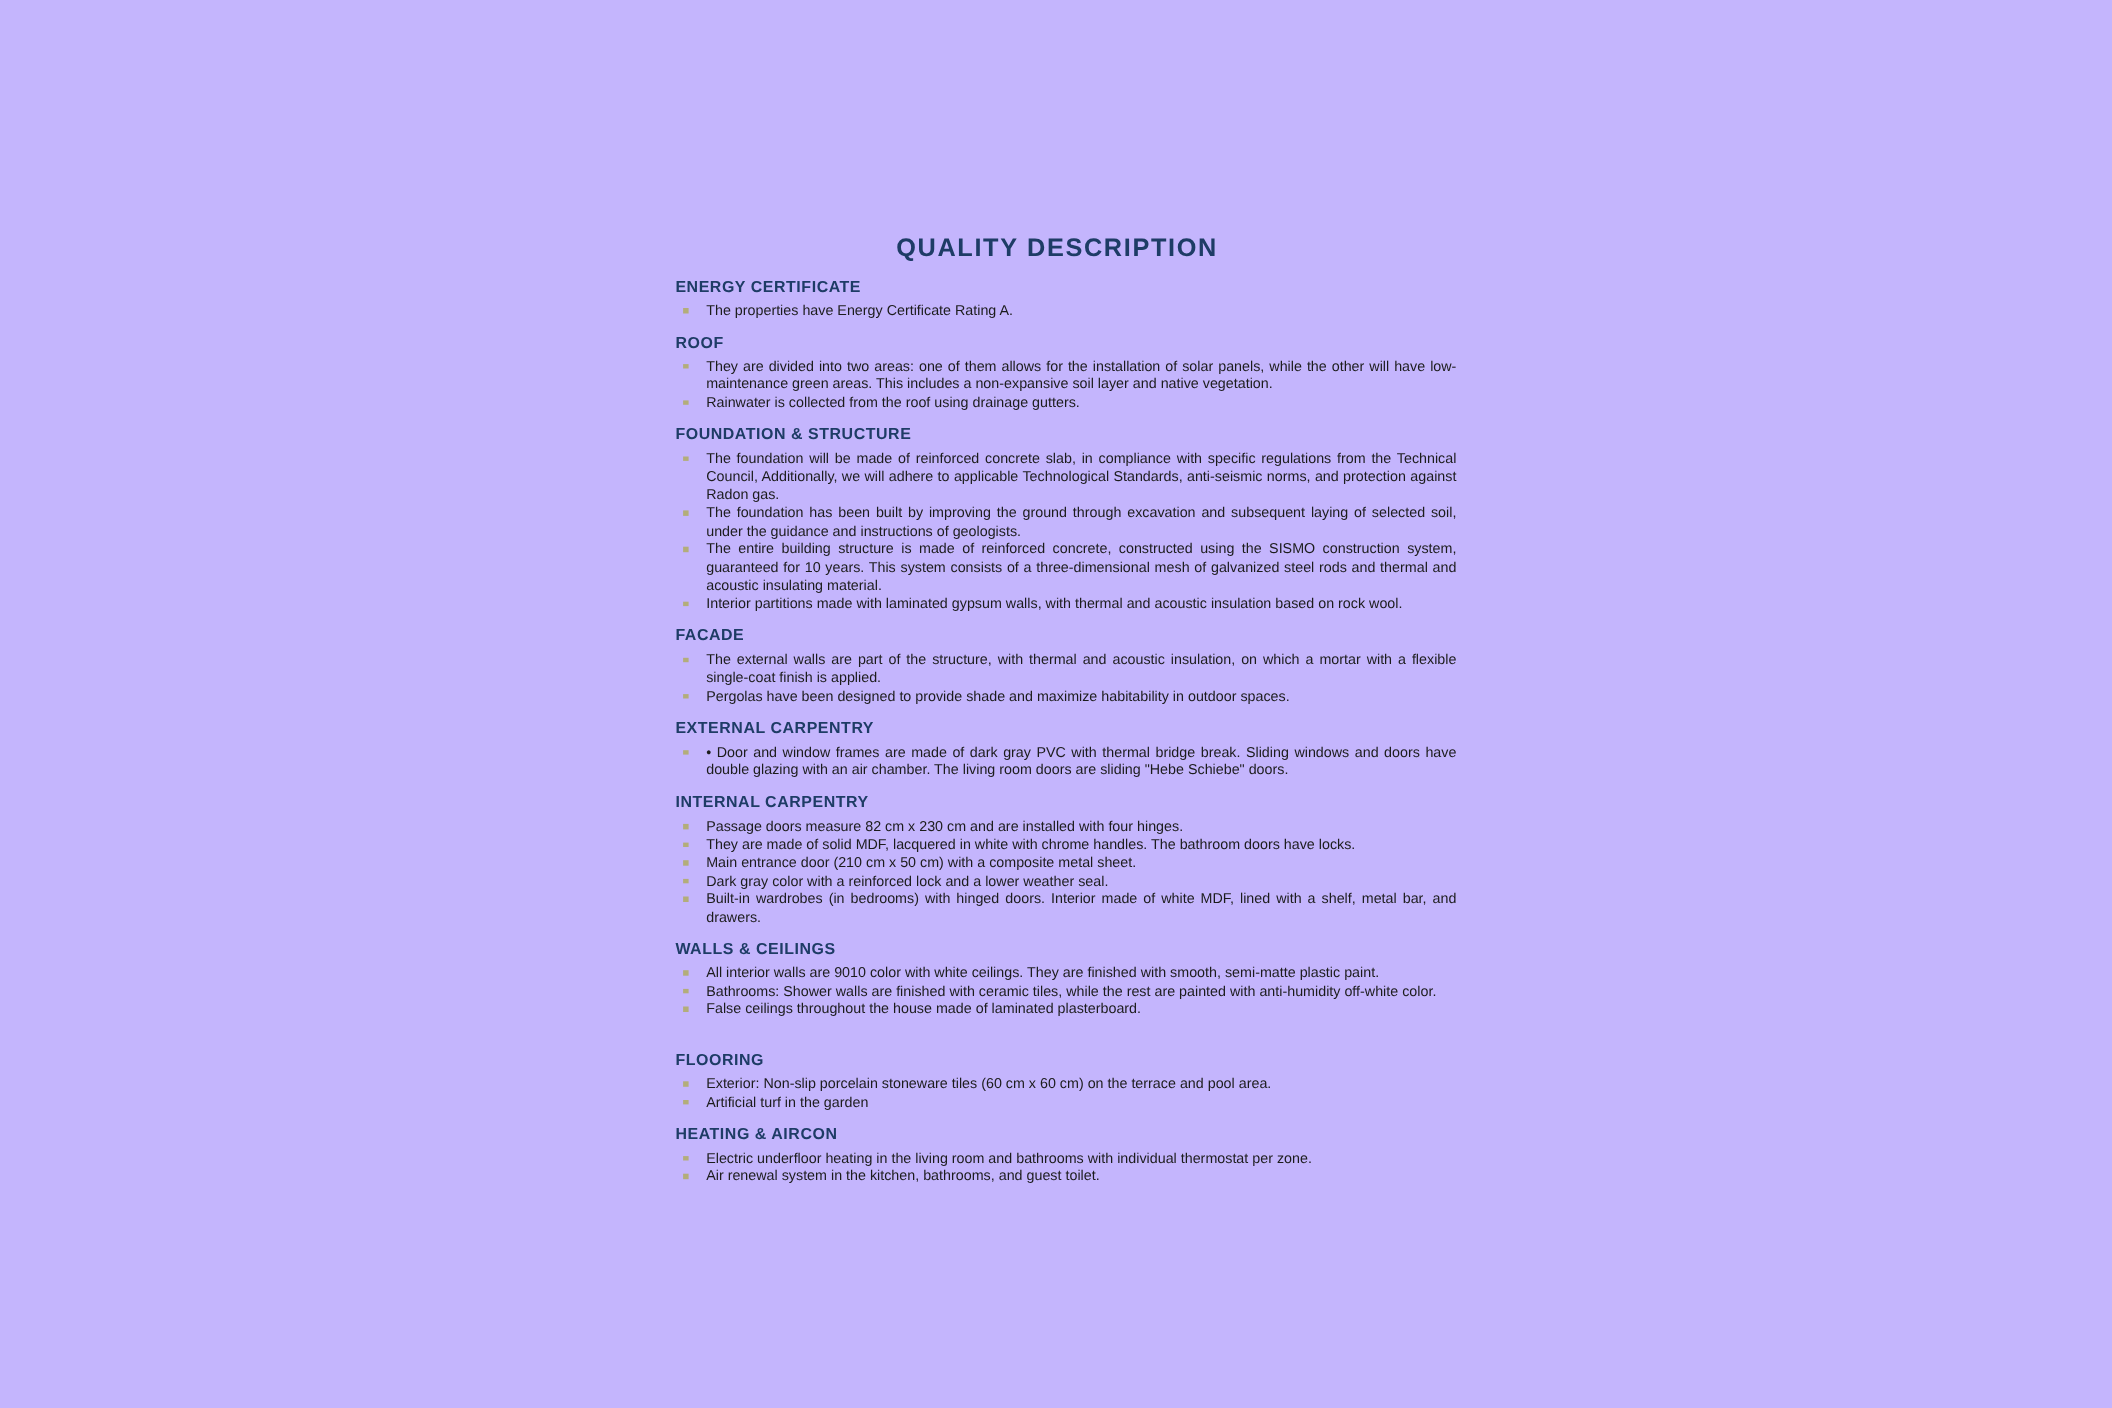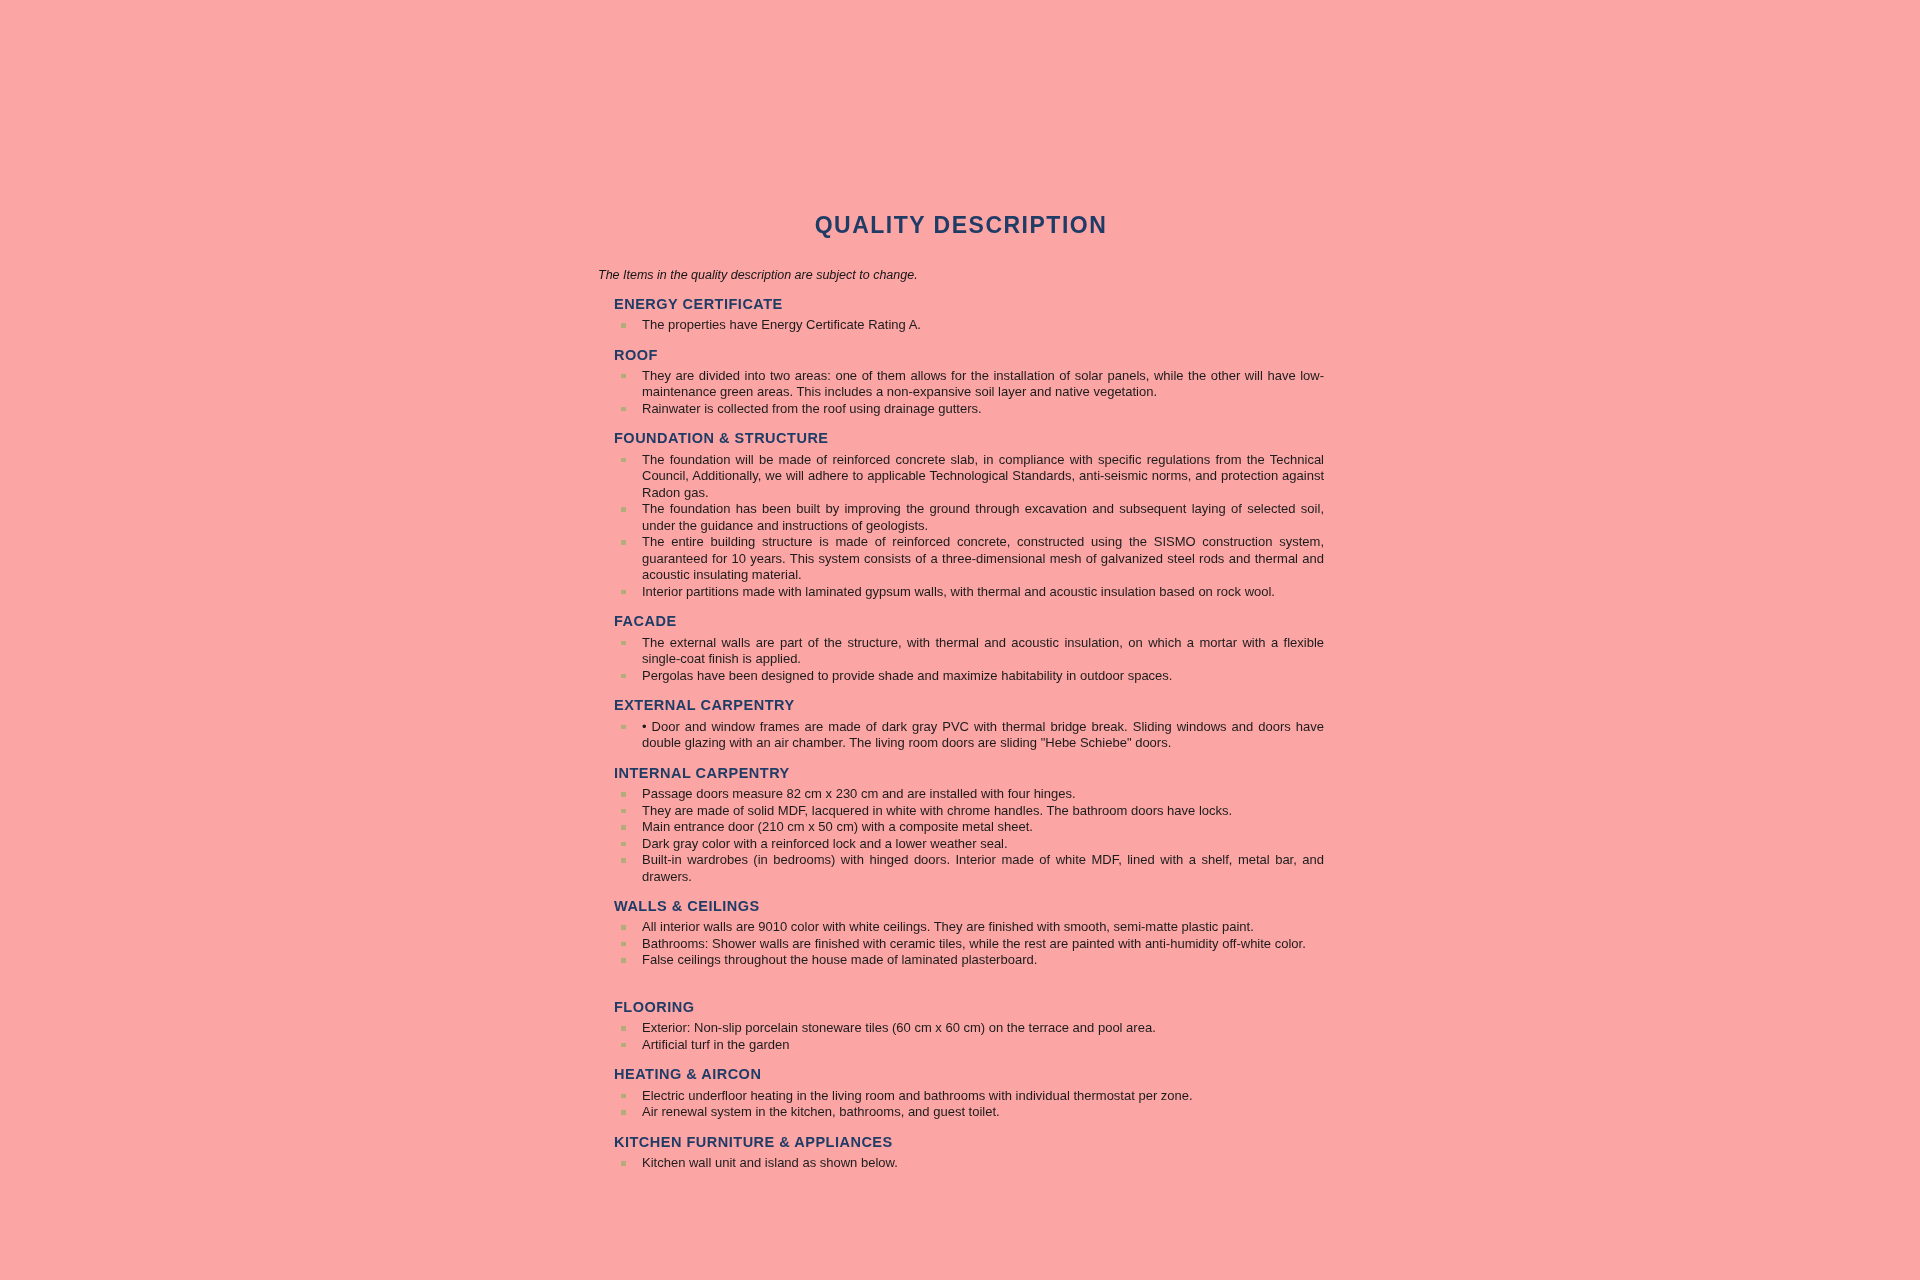--- a/index.html
+++ b/index.html
@@ -1,20 +1,20 @@
 <!DOCTYPE html>
 <html><head>
 <meta charset="utf-8">
 <style>
   html, body { margin: 0; padding: 0; background: #ffffff; }
   .page {
     position: relative;
     width: 1920px;
     height: 1280px;
-    background: #fca5a5;
+    background: #c4b5fd;
     overflow: hidden;
     font-family: "Liberation Sans", sans-serif;
   }
   .content {
     position: absolute;
     left: 598px;
     top: 212px;
     width: 726px;
   }
   .doc-title {
@@ -66,21 +66,20 @@
   }
 </style>
 </head>
 <body>
 
 <div class="page">
   <div class="content">
 
     <h1 class="doc-title">QUALITY DESCRIPTION</h1>
 
-    <p class="disclaimer">The Items in the quality description are subject to change.</p>
 
     <div class="sec">
       <h2>ENERGY CERTIFICATE</h2>
       <ul>
         <li>The properties have Energy Certificate Rating A.</li>
       </ul>
     </div>
 
     <div class="sec">
       <h2>ROOF</h2>
@@ -144,21 +143,15 @@
     </div>
 
     <div class="sec">
       <h2>HEATING &amp; AIRCON</h2>
       <ul>
         <li>Electric underfloor heating in the living room and bathrooms with individual thermostat per zone.</li>
         <li>Air renewal system in the kitchen, bathrooms, and guest toilet.</li>
       </ul>
     </div>
 
-    <div class="sec">
-      <h2>KITCHEN FURNITURE &amp; APPLIANCES</h2>
-      <ul>
-        <li>Kitchen wall unit and island as shown below.</li>
-      </ul>
-    </div>
 
   </div>
 </div>
 
 </body></html>

